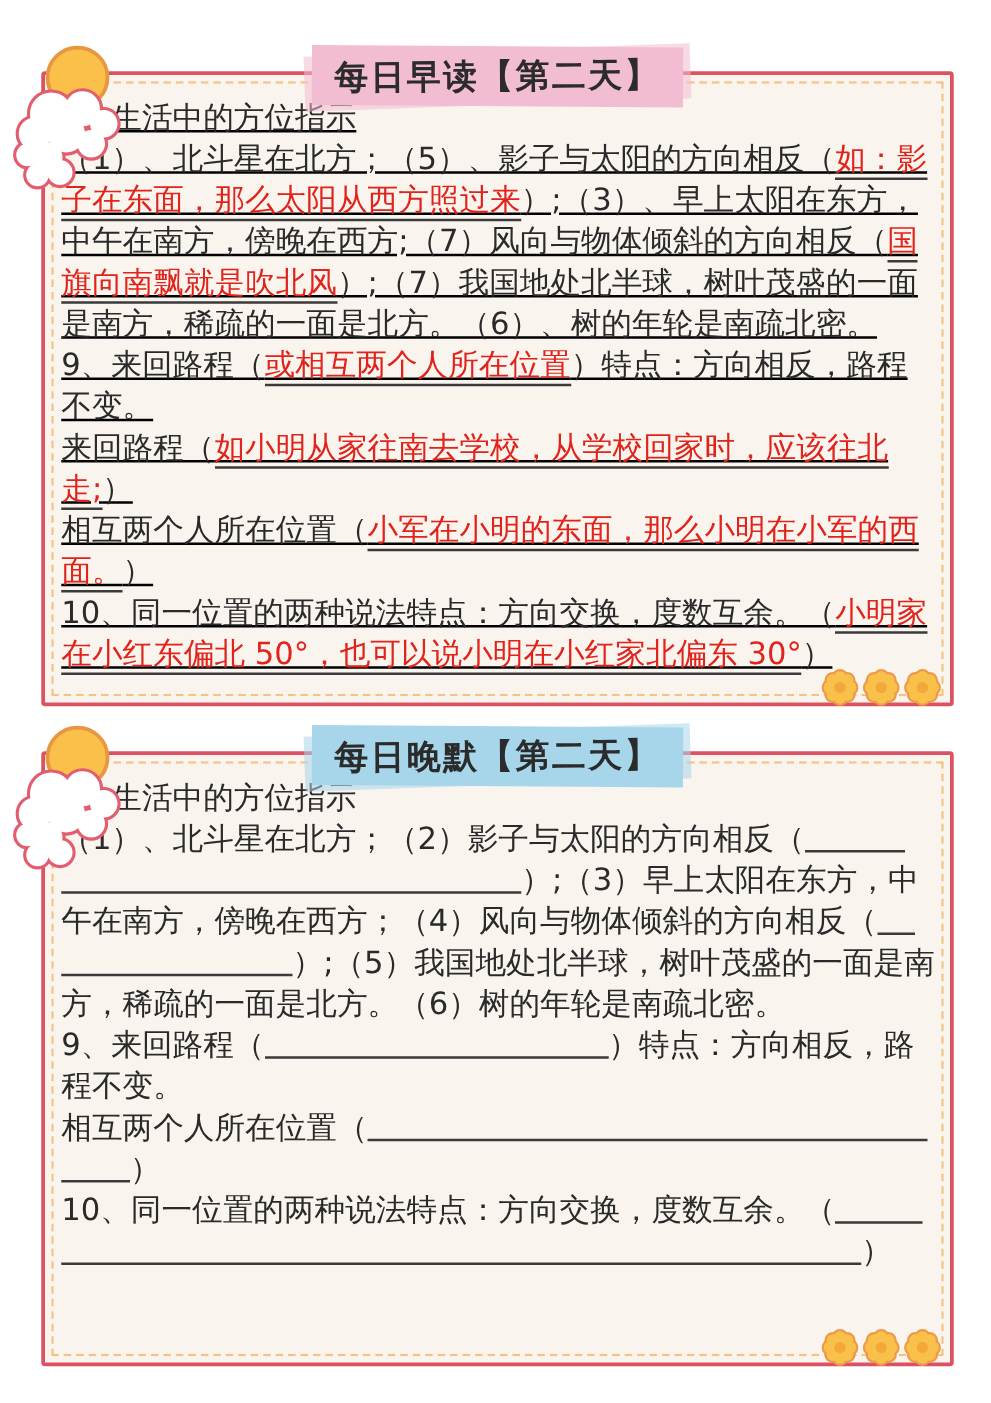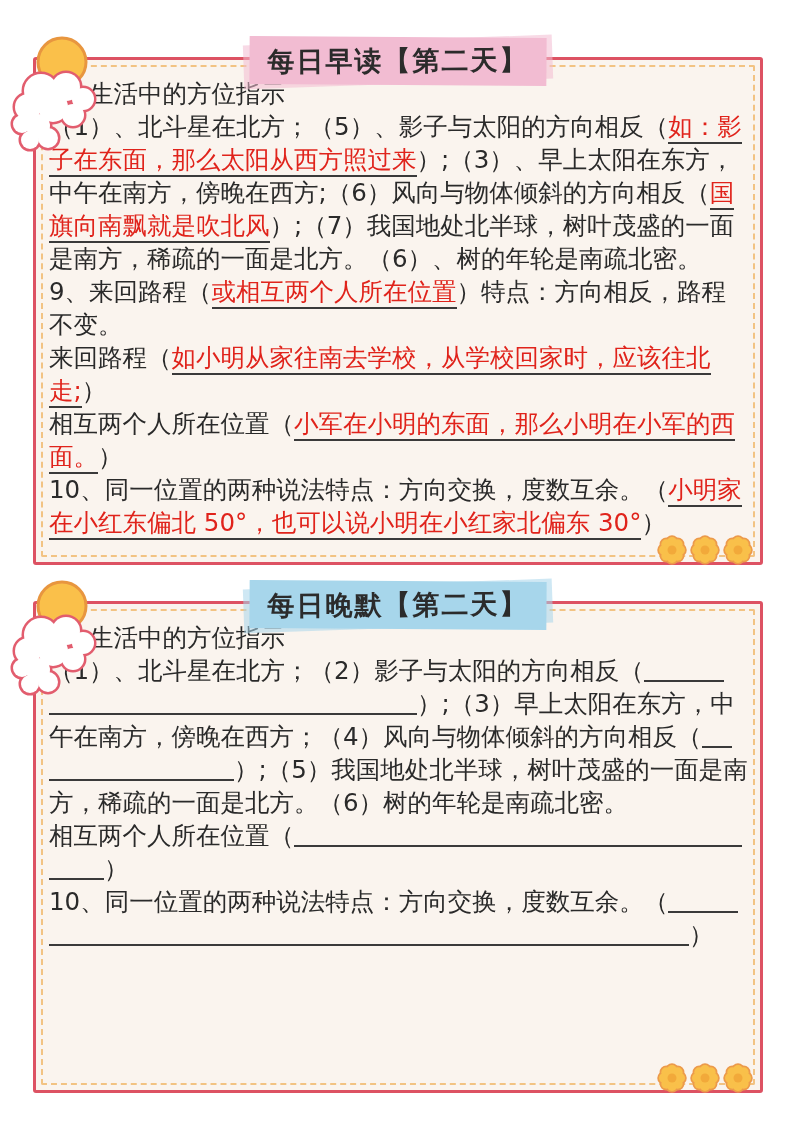--- a/index.html
+++ b/index.html
@@ -13,21 +13,21 @@
   .page{position:absolute;inset:0;}
   .card{
     position:absolute;
     left:33px;
     width:730px;
     box-sizing:border-box;
     background:var(--card-bg,#faf4ee);
     border:3px solid var(--card-border,#dd5263);
     border-radius:3px;
   }
-  .card-1{top:57px;height:508px;}
+  .card-1{top:57px;height:508px;text-decoration:underline;}
   .card-2{top:601px;height:492px;}
   .inner-dash{
     position:absolute;inset:5px;
     border:2px dashed var(--dash,#f2c383);
     border-radius:2px;
     pointer-events:none;
   }
   .card-title{
     position:absolute;
     top:-24px;left:50%;
@@ -125,21 +125,21 @@
             <circle cx="12" cy="95" r="9"></circle>
           <circle cx="20" cy="111" r="9"></circle>
             <circle cx="38" cy="109" r="10"></circle>
         </g>
       </svg>
     </div>
     <div class="inner-dash"></div>
     <h2 class="card-title" style="--hl: #f2bcd2;">每日早读【第二天】</h2>
     <div class="content">
         <p class="line"><span class="seg-n">8、生活中的方位指示</span></p>
-        <p class="line"><span class="seg-n">（1）、北斗星在北方；（5）、影子与太阳的方向相反（</span><span class="seg-a">如：影子在东面，那么太阳从西方照过来</span><span class="seg-n">）;（3）、早上太阳在东方，中午在南方，傍晚在西方;（6）风向与物体倾斜的方向相反（</span><span class="seg-a">国旗向南飘就是吹北风</span><span class="seg-n">）;（7）我国地处北半球，树叶茂盛的一面是南方，稀疏的一面是北方。（6）、树的年轮是南疏北密。</span></p>
+        <p class="line"><span class="seg-n">（1）、北斗星在北方；（5）、影子与太阳的方向相反（</span><span class="seg-a">如：影子在东面，那么太阳从西方照过来</span><span class="seg-n">）;（3）、早上太阳在东方，中午在南方，傍晚在西方;（7）风向与物体倾斜的方向相反（</span><span class="seg-a">国旗向南飘就是吹北风</span><span class="seg-n">）;（7）我国地处北半球，树叶茂盛的一面是南方，稀疏的一面是北方。（6）、树的年轮是南疏北密。</span></p>
         <p class="line"><span class="seg-n">9、来回路程（</span><span class="seg-a">或相互两个人所在位置</span><span class="seg-n">）特点：方向相反，路程不变。</span></p>
         <p class="line"><span class="seg-n">来回路程（</span><span class="seg-a">如小明从家往南去学校，从学校回家时，应该往北走;</span><span class="seg-n">）</span></p>
         <p class="line"><span class="seg-n">相互两个人所在位置（</span><span class="seg-a">小军在小明的东面，那么小明在小军的西面。</span><span class="seg-n">）</span></p>
         <p class="line"><span class="seg-n">10、同一位置的两种说法特点：方向交换，度数互余。（</span><span class="seg-a">小明家在小红东偏北 50°，也可以说小明在小红家北偏东 30°</span><span class="seg-n">）</span></p>
       </div>
     <div class="flowers">
       <span class="flower">
         <svg width="30" height="30" viewBox="0 0 30 30">
           <g stroke="#ec9a4b" stroke-width="3.5" fill="#f9c04a">
             <circle cx="15" cy="7" r="5"></circle>
@@ -248,20 +248,21 @@
           <circle cx="20" cy="111" r="9"></circle>
             <circle cx="38" cy="109" r="10"></circle>
         </g>
       </svg>
     </div>
     <div class="inner-dash"></div>
     <h2 class="card-title" style="--hl: #a7d6eb;">每日晚默【第二天】</h2>
     <div class="content">
         <p class="line"><span class="seg-n">8、生活中的方位指示</span></p>
         <p class="line"><span class="seg-n">（1）、北斗星在北方；（2）影子与太阳的方向相反（</span><span class="seg-b" style="width: 80px;"></span><span class="seg-b" style="width: 368px;"></span><span class="seg-n">）;（3）早上太阳在东方，中午在南方，傍晚在西方；（4）风向与物体倾斜的方向相反（</span><span class="seg-b" style="width: 30px;"></span><span class="seg-b" style="width: 185px;"></span><span class="seg-n">）;（5）我国地处北半球，树叶茂盛的一面是南方，稀疏的一面是北方。（6）树的年轮是南疏北密。</span></p>
+        <p class="line"><span class="seg-n">9、来回路程（</span><span class="seg-b" style="width: 275px;"></span><span class="seg-n">）特点：方向相反，路程不变。</span></p>
         <p class="line"><span class="seg-n">相互两个人所在位置（</span><span class="seg-b" style="width: 448px;"></span><span class="seg-b" style="width: 55px;"></span><span class="seg-n">）</span></p>
         <p class="line"><span class="seg-n">10、同一位置的两种说法特点：方向交换，度数互余。（</span><span class="seg-b" style="width: 70px;"></span><span class="seg-b" style="width: 640px;"></span><span class="seg-n">）</span></p>
       </div>
     <div class="flowers">
       <span class="flower">
         <svg width="30" height="30" viewBox="0 0 30 30">
           <g stroke="#ec9a4b" stroke-width="3.5" fill="#f9c04a">
             <circle cx="15" cy="7" r="5"></circle>
               <circle cx="20.7" cy="9.3" r="5"></circle>
               <circle cx="23" cy="15" r="5"></circle>

